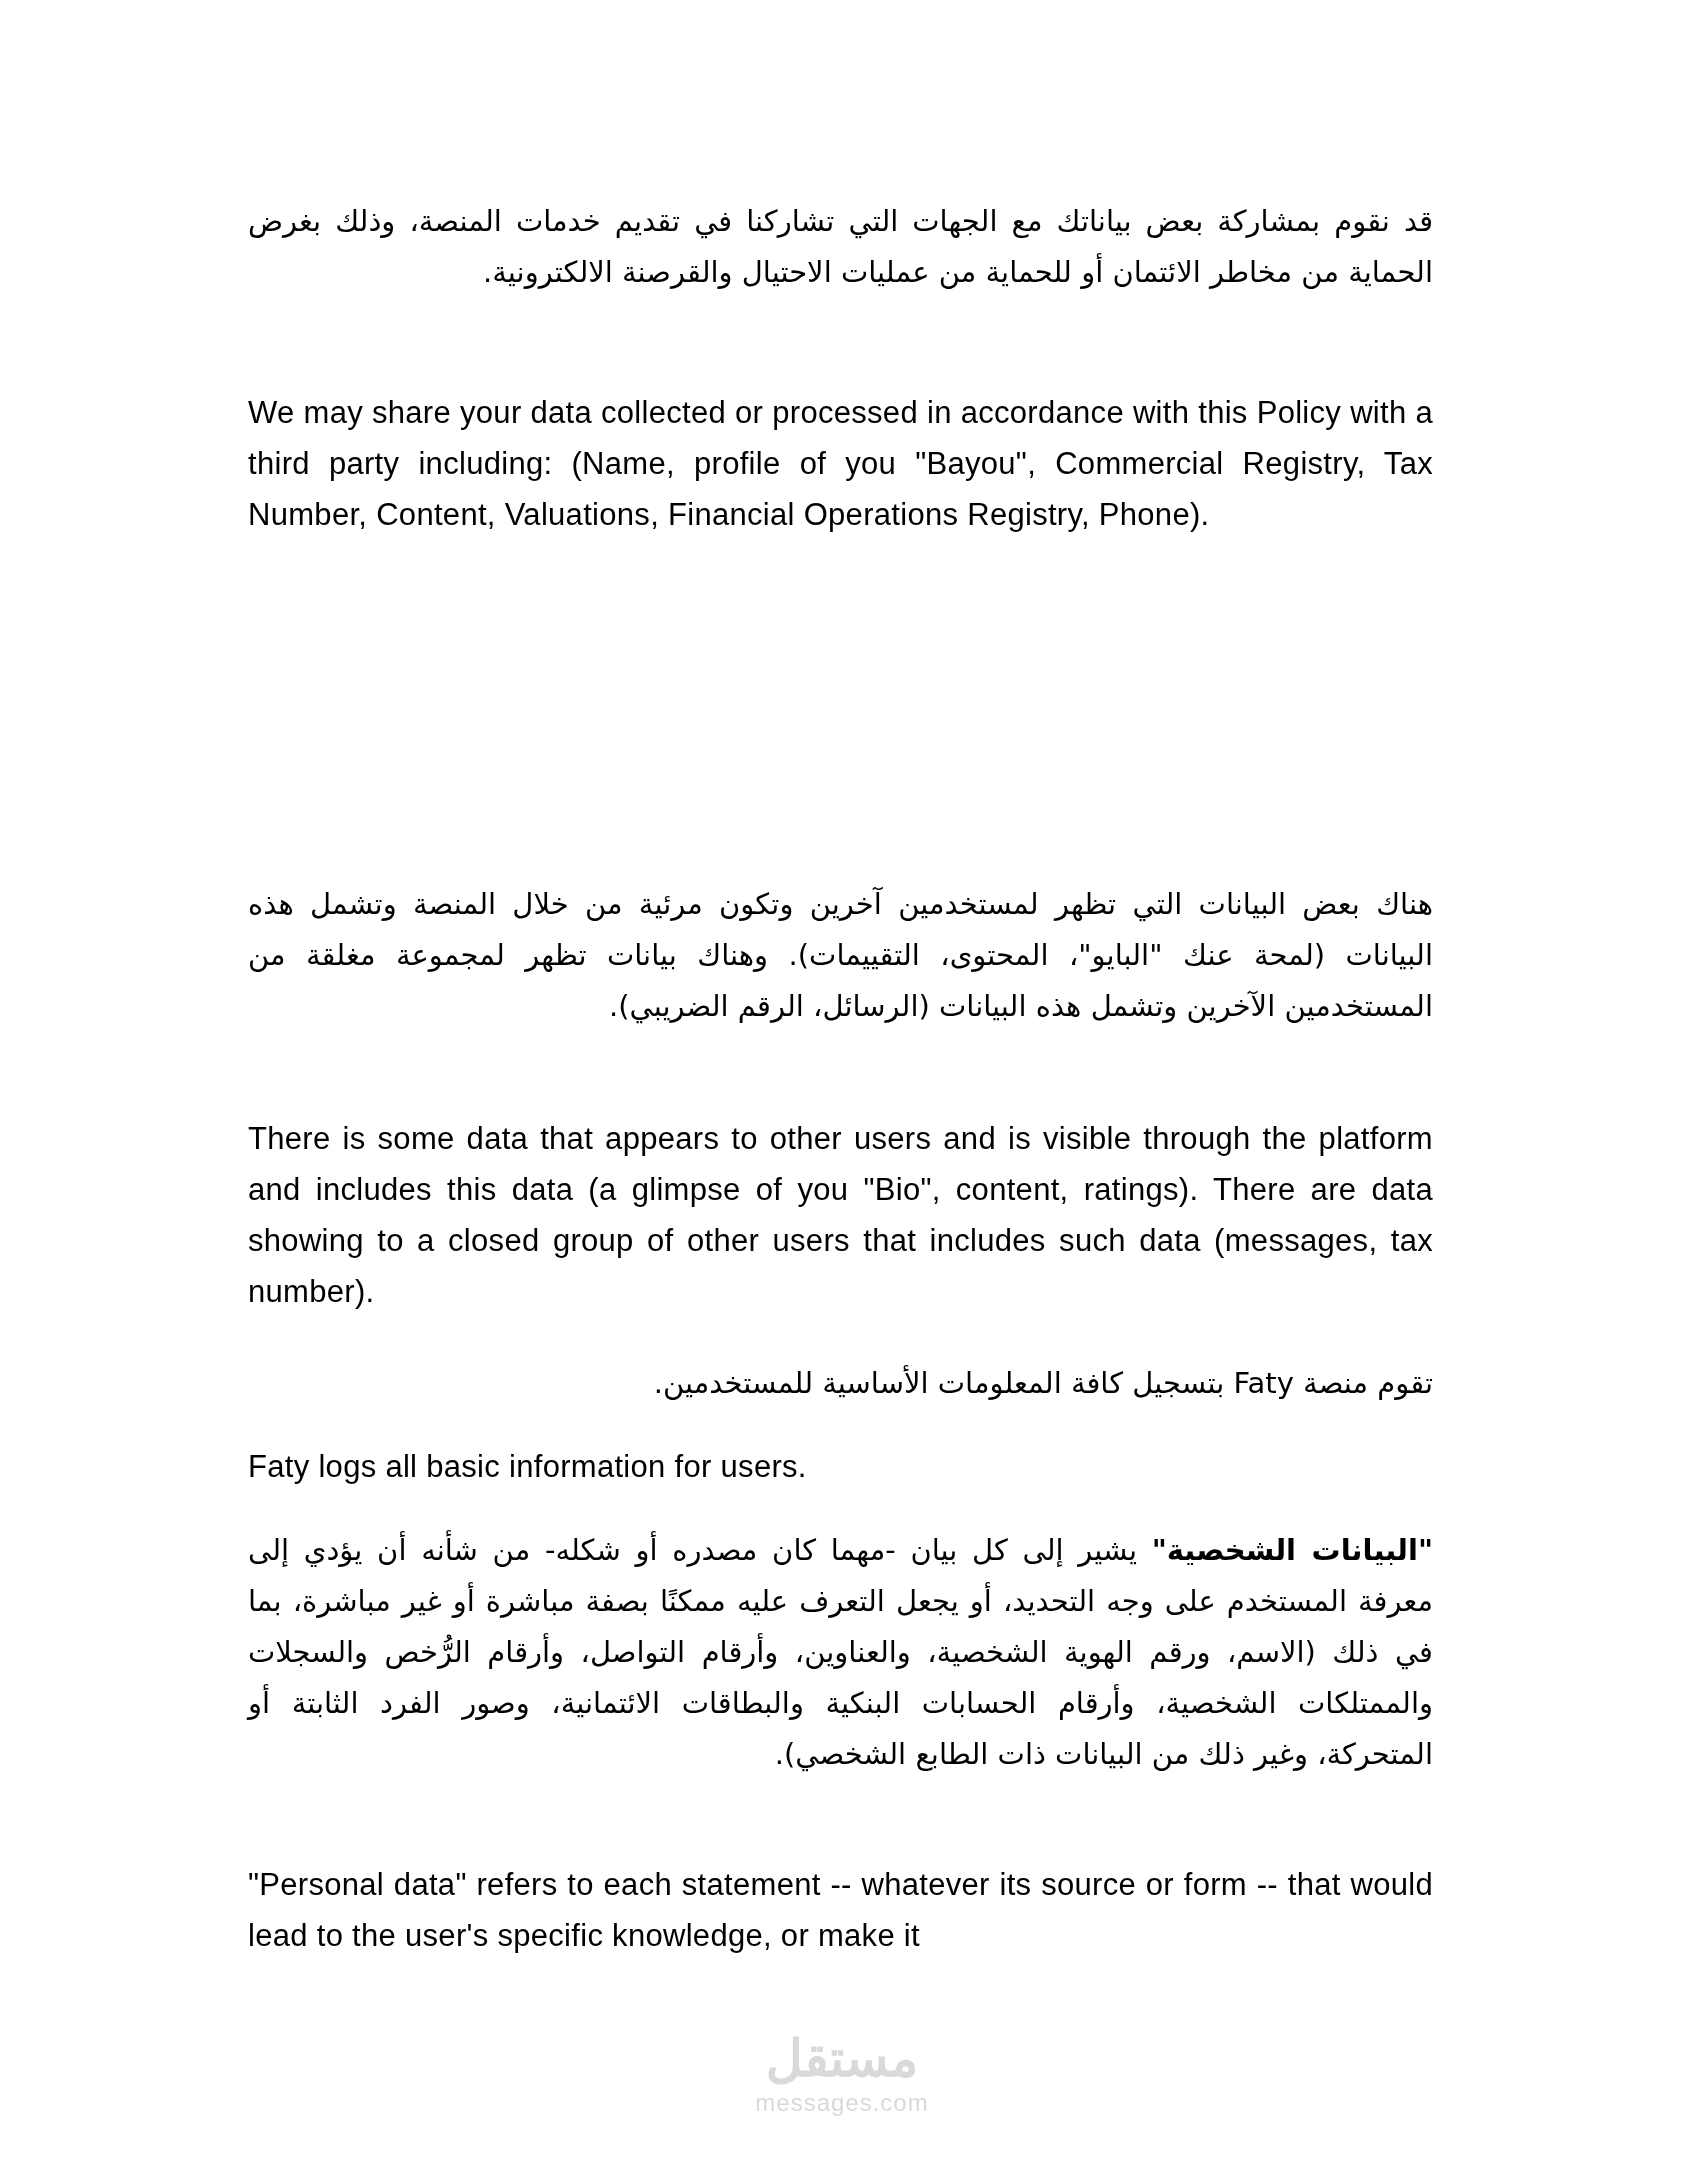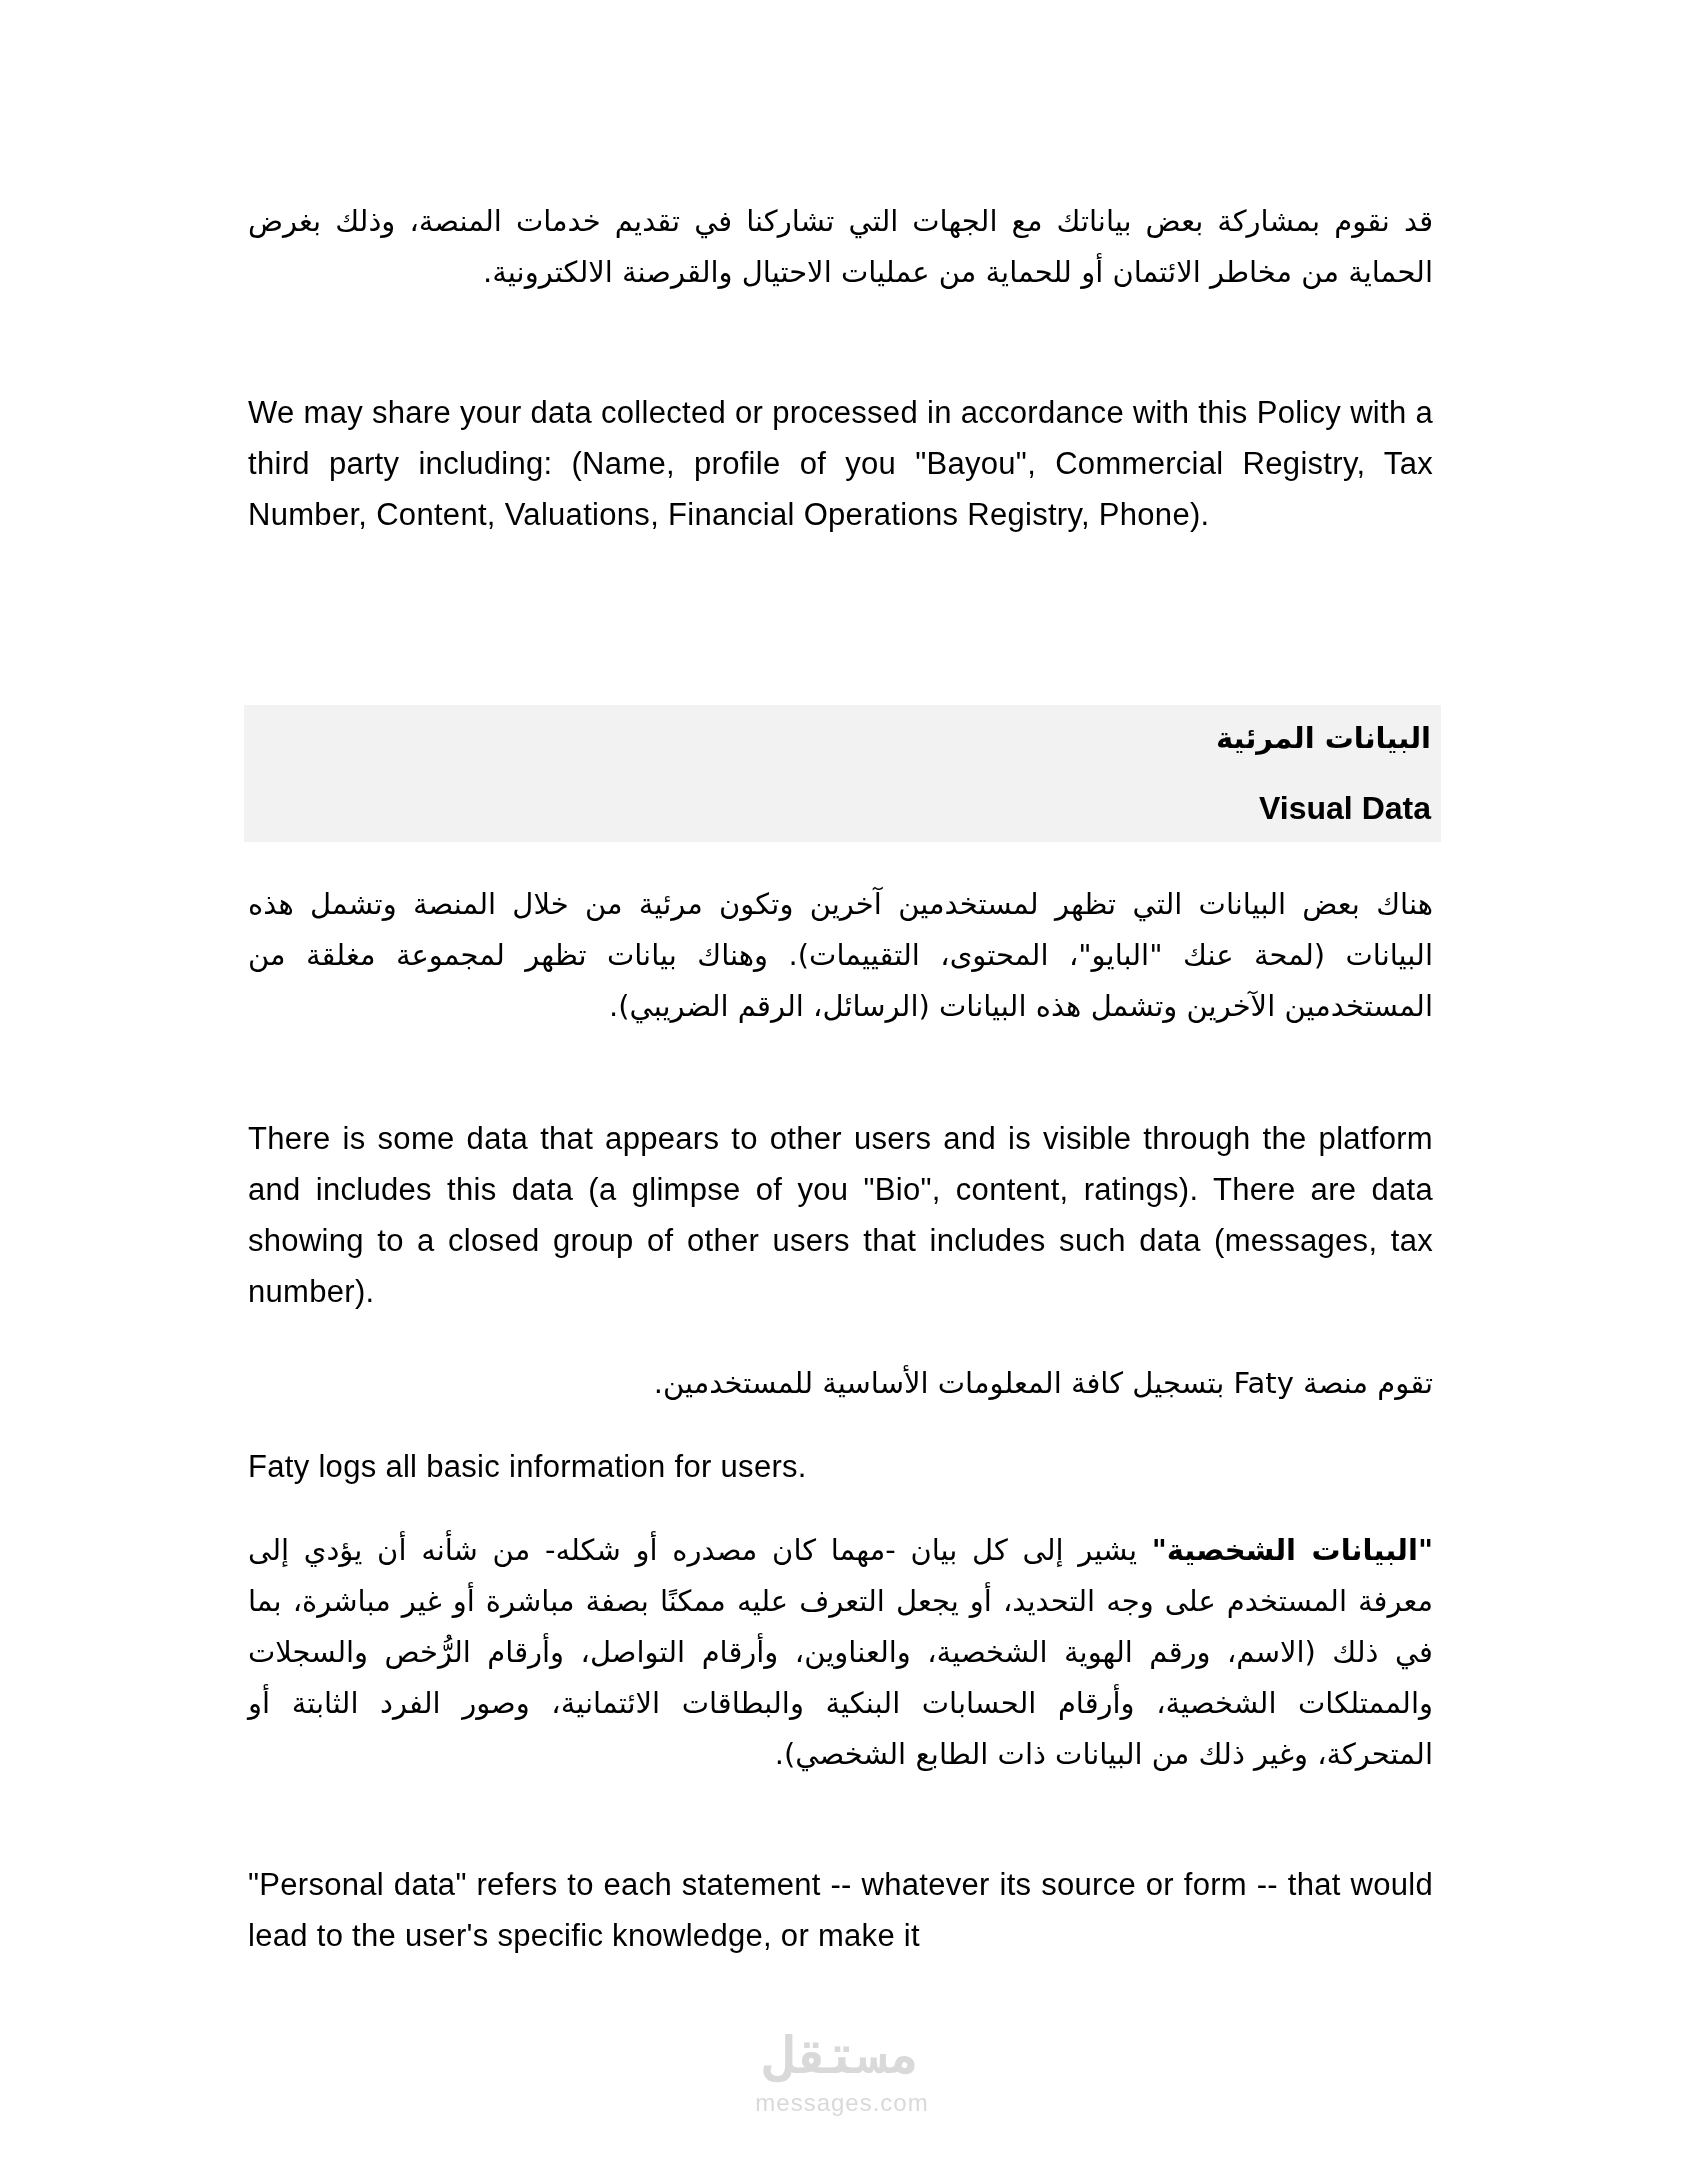--- a/index.html
+++ b/index.html
@@ -78,21 +78,21 @@
 
     .watermark {
       position: absolute;
       left: 733px;
       top: 2030px;
       width: 218px;
       text-align: center;
       color: #d9d9d9;
     }
     .watermark .wm-ar {
-      font-family: Liberation Mono, monospace;
+      font-family: Liberation Serif, serif;
       font-weight: bold;
       font-size: 51px;
       line-height: 59px;
       direction: rtl;
       display: block;
     }
     .watermark .wm-en {
       font-family: "Liberation Sans", sans-serif;
       font-size: 24px;
       line-height: 28px;
@@ -102,24 +102,20 @@
   </style>
 </head>
 <body>
 
 <div class="page">
 
   <p class="para en" style="top:387px;">We may share your data collected or processed in accordance with this Policy with a third party including: (Name, profile of you "Bayou", Commercial Registry, Tax Number, Content, Valuations, Financial Operations Registry, Phone).</p>
 
   <p class="para ar" style="top:196px;">قد نقوم بمشاركة بعض بياناتك مع الجهات التي تشاركنا في تقديم خدمات المنصة، وذلك بغرض الحماية من مخاطر الائتمان أو للحماية من عمليات الاحتيال والقرصنة الالكترونية.</p>
 
-  <div class="heading-band">
-    <h2 class="heading-ar">البيانات المرئية</h2>
-    <h2 class="heading-en">Visual Data</h2>
-  </div>
 
   <p class="para ar" style="top:879px;">هناك بعض البيانات التي تظهر لمستخدمين آخرين وتكون مرئية من خلال المنصة وتشمل هذه البيانات (لمحة عنك "البايو"، المحتوى، التقييمات). وهناك بيانات تظهر لمجموعة مغلقة من المستخدمين الآخرين وتشمل هذه البيانات (الرسائل، الرقم الضريبي).</p>
 
   <p class="para en" style="top:1113px;">There is some data that appears to other users and is visible through the platform and includes this data (a glimpse of you "Bio", content, ratings). There are data showing to a closed group of other users that includes such data (messages, tax number).</p>
 
   <p class="para ar single" style="top:1358px;">تقوم منصة Faty بتسجيل كافة المعلومات الأساسية للمستخدمين.</p>
 
   <p class="para en single" style="top:1441px;">Faty logs all basic information for users.</p>
 
   <p class="para ar" style="top:1525px;"><span class="bold">"البيانات الشخصية"</span><span> يشير إلى كل بيان -مهما كان مصدره أو شكله- من شأنه أن يؤدي إلى معرفة المستخدم على وجه التحديد، أو يجعل التعرف عليه ممكنًا بصفة مباشرة أو غير مباشرة، بما في ذلك (الاسم، ورقم الهوية الشخصية، والعناوين، وأرقام التواصل، وأرقام الرُّخص والسجلات والممتلكات الشخصية، وأرقام الحسابات البنكية والبطاقات الائتمانية، وصور الفرد الثابتة أو المتحركة، وغير ذلك من البيانات ذات الطابع الشخصي).</span></p>

